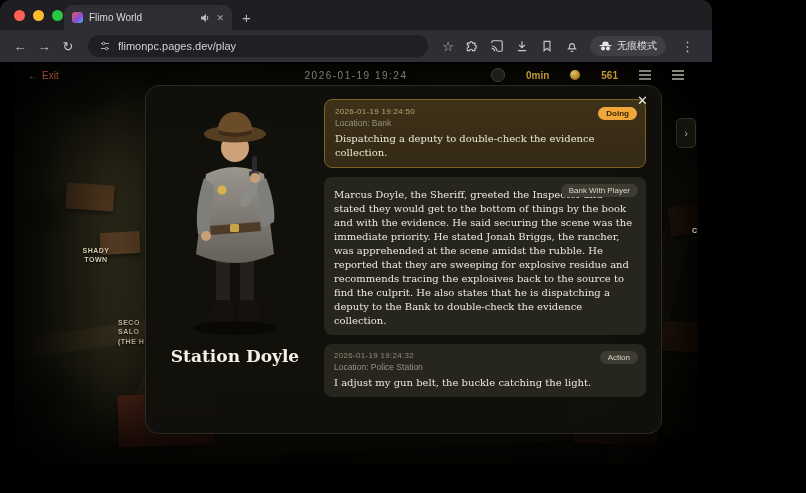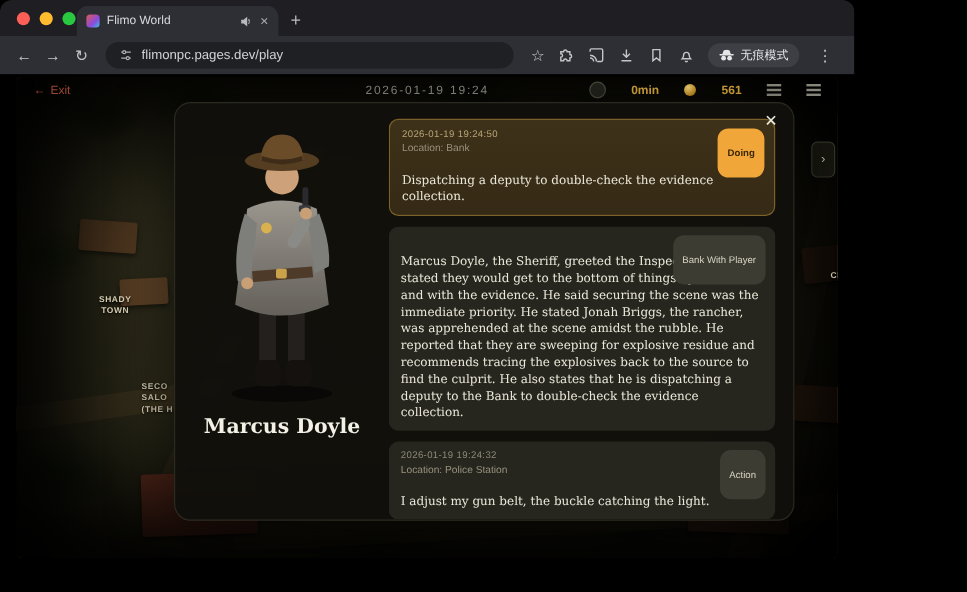--- a/index.html
+++ b/index.html
@@ -71,23 +71,23 @@
     box-shadow:0 14px 50px rgba(0,0,0,.65);}
   .modal-close{position:absolute;top:7px;right:13px;color:#eceade;font-size:13px;z-index:12;cursor:pointer;}
   .char-col{width:178px;display:flex;flex-direction:column;align-items:center;padding-top:12px;flex-shrink:0;}
   .char-name{font-family:"DejaVu Serif",serif;font-size:17px;color:#f3f0e6;margin-top:8px;font-weight:700;}
   .events-col{flex:1;padding:13px 15px 0 0;display:flex;flex-direction:column;gap:9px;overflow:hidden;}
   .card{background:#26261f;border-radius:8px;padding:7px 10px;position:relative;flex-shrink:0;}
   .card.hl{background:linear-gradient(180deg,#3e3119,#352a15);border:1px solid #7c6128;}
   .t{font-size:8px;color:#8f8a77;letter-spacing:.3px;}
   .hl .t{color:#b5a476;}
   .loc{font-size:8.5px;color:#98927e;margin-top:2px;}
-  .bd{font-family:"DejaVu Serif",serif;font-size:10px;line-height:1.4;color:#ece8da;margin-top:16px;}
+  .bd{font-family:"DejaVu Serif",serif;font-size:10px;line-height:1.4;color:#ece8da;margin-top:4px;}
   .sum{font-size:8px;color:#8f8a77;line-height:1.35;margin-top:2px;padding-right:78px;}
-  .badge{position:absolute;top:7px;right:8px;font-size:8px;padding:16px 8px;border-radius:9px;white-space:nowrap;}
+  .badge{position:absolute;top:7px;right:8px;font-size:8px;padding:2px 8px;border-radius:9px;white-space:nowrap;}
   .badge.doing{background:#f0a638;color:#3c2706;font-weight:700;}
   .badge.dim{background:#3c3c33;color:#d9d5c4;}
 </style>
 </head>
 <body>
 
 <div class="window">
 
   <div class="titlebar">
     <div class="lights">
@@ -245,21 +245,21 @@
           <circle cx="95" cy="80" r="5" fill="#c99f76"></circle>
           <circle cx="46" cy="138" r="5" fill="#c99f76"></circle>
           <path d="M50 128 L100 124 l1 9 -50 4 z" fill="#4e3a28"></path>
           <rect x="70" y="126" width="9" height="8" rx="1.5" fill="#c9a24a"></rect>
           <circle cx="62" cy="92" r="4.5" fill="#d9b14e"></circle>
           <circle cx="75" cy="50" r="14" fill="#cda27a"></circle>
           <ellipse cx="75" cy="36" rx="31" ry="8.5" fill="#553d22"></ellipse>
           <path d="M57 35 Q59 14 75 14 Q91 14 93 35 Q75 42 57 35 Z" fill="#6a4c29"></path>
           <path d="M58 32 Q75 38 92 32 l0 4 Q75 42 58 36 z" fill="#3e2c18"></path>
         </svg>
-        <div class="char-name">Marcus Doyle</div>
+        <div class="char-name">Station Doyle</div>
       </div>
 
       <div class="events-col">
 
         <div class="card hl">
           <div class="t">2026-01-19 19:24:50</div>
           <span class="badge doing">Doing</span>
           <div class="loc">Location: Bank</div>
           <div class="bd">Dispatching a deputy to double-check the evidence collection.</div>
         </div>

